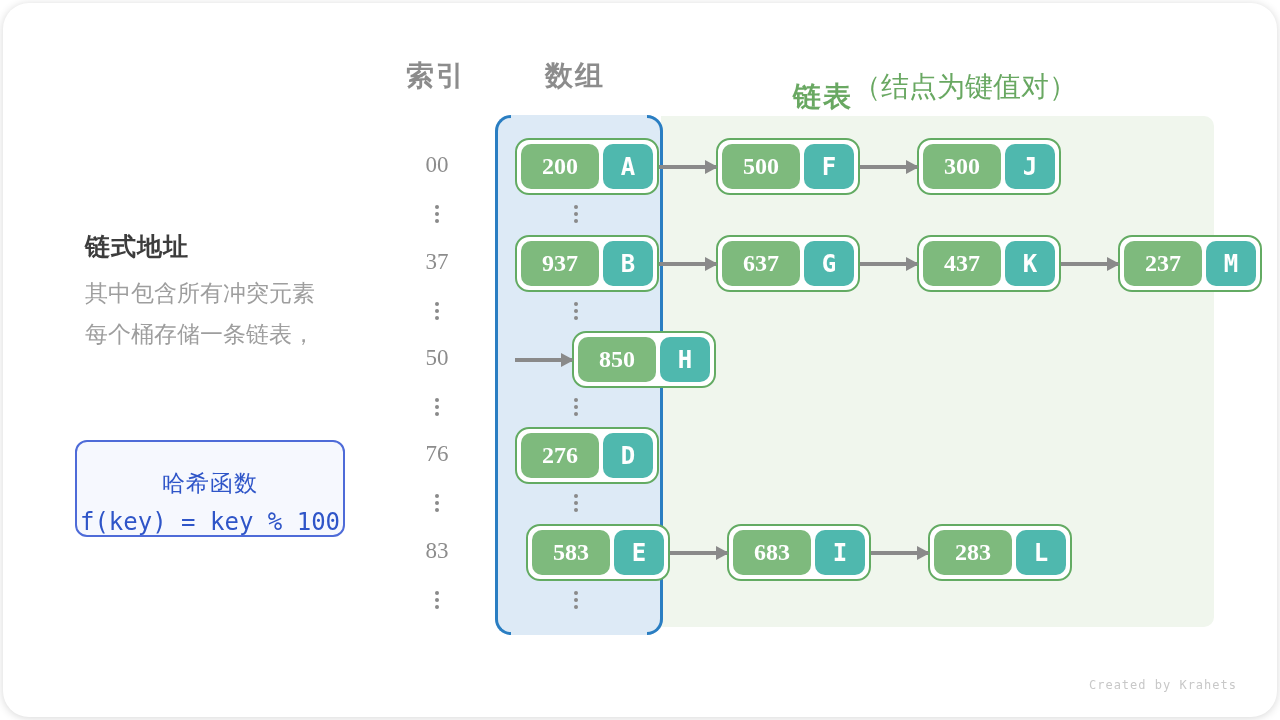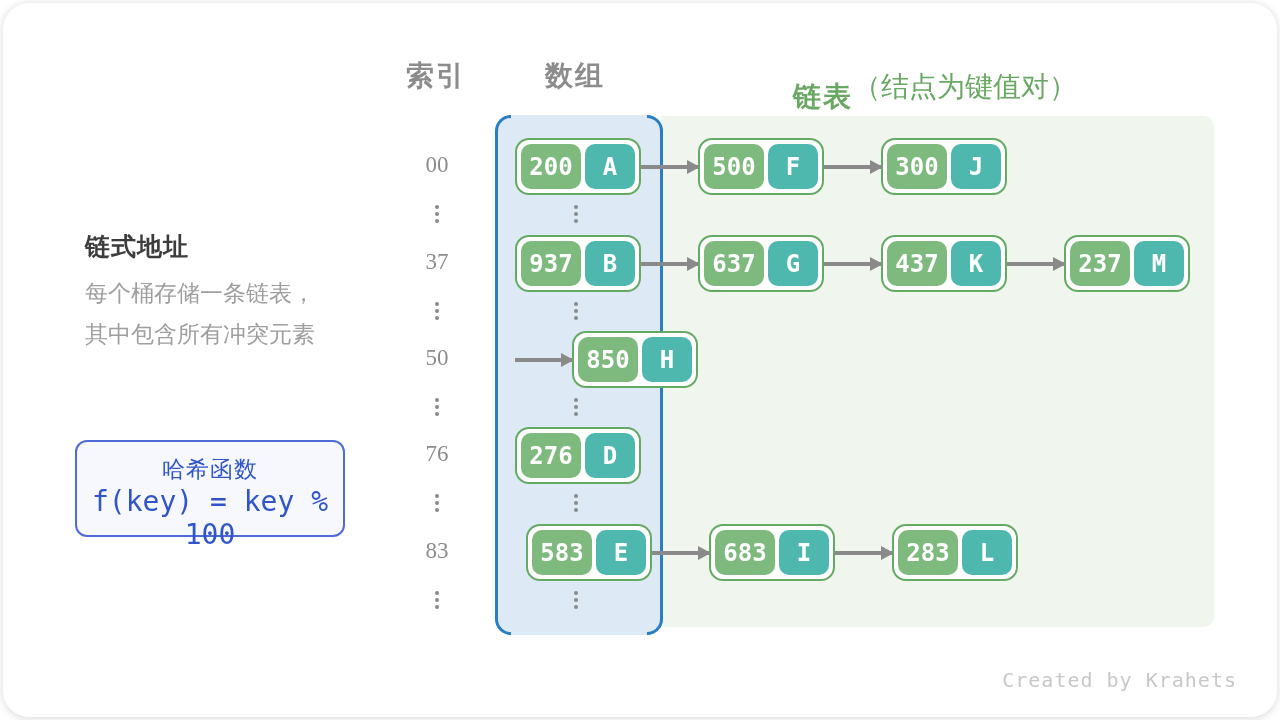--- a/index.html
+++ b/index.html
@@ -17,72 +17,72 @@
   .hl-bold { font-weight:bold; font-size:28px; color:var(--header-green); letter-spacing:2px;margin-top:21px; }
   .hl-note { font-size:28px; color:var(--header-green); }
 
   
   .side-title { position:absolute; left:82px; top:227px; font-weight:bold; font-size:25px;
                 color:var(--title-dark); letter-spacing:1px; }
   .side-desc  { position:absolute; left:82px; top:270px; font-size:23px; line-height:41px;
                 color:var(--desc-gray); }
   .hash-box { position:absolute; left:72px; top:437px; width:270px; height:97px;
               background:var(--hash-bg); border:2px solid var(--hash-border);
-              border-radius:12px; text-align:center; padding-top:12px; }
+              border-radius:12px; text-align:center; padding-top:26px; }
   .hash-title { font-size:23px; color:var(--hash-text); letter-spacing:1px; }
-  .hash-formula { font-family:"DejaVu Sans Mono", monospace;
-                  font-size:28px; color:var(--hash-text); }
+  .hash-formula { margin-top:9px; font-family:"DejaVu Sans Mono", monospace;
+                  font-size:24px; color:var(--hash-text); }
 
   
   .list-panel { position:absolute; left:658px; top:113px; width:553px; height:511px;
                 background:var(--list-bg); border-radius:0 10px 10px 0; }
   .array-panel { position:absolute; left:492px; top:112px; width:168px; height:520px;
                  background:var(--array-bg); border-radius:16px; }
   .bracket { position:absolute; top:0; bottom:0; width:16px; border:3px solid var(--bracket-blue); }
   .bracket-left  { left:0; border-right:none; border-radius:16px 0 0 16px; }
   .bracket-right { right:0; border-left:none; border-radius:0 16px 16px 0; }
 
   
   .idx { position:absolute; width:70px; text-align:center;
          font-family:Liberation Serif, serif; font-size:23px; color:var(--header-gray); }
   .chain { position:absolute; left:512px; display:flex; align-items:center; }
   .kv-node { display:flex; gap:4px; padding:4px; background:#ffffff;
              border:2px solid var(--node-border); border-radius:14px; }
   .cell { display:flex; align-items:center; justify-content:center; height:45px;
           border-radius:10px; color:var(--node-text);
           font-family:"DejaVu Sans Mono", monospace; font-weight:bold; font-size:24px; }
-  .cell.key { width:60px; background:var(--key-bg); }
+  .cell.key { width:78px; background:var(--key-bg);font-family:Liberation Serif, serif; }
   .cell.val { width:50px; background:var(--value-bg); }
   .arrow { position:relative; width:57px; height:4px; background:var(--arrow); }
   .arrow::after { content:''; position:absolute; right:-2px; top:-5px;
                   border-left:13px solid var(--arrow);
                   border-top:7px solid transparent; border-bottom:7px solid transparent; }
   .dots { position:absolute; display:flex; flex-direction:column; gap:3px; align-items:center; width:8px; }
   .dots i { width:4px; height:4px; border-radius:50%; background:var(--dots); }
 
   .watermark { position:absolute; right:40px; bottom:25px;
-               font-family:"DejaVu Sans Mono", monospace; font-size:20px;
+               font-family:"DejaVu Sans Mono", monospace; font-size:12px;
                letter-spacing:1px; color:var(--watermark); }
 </style>
 </head>
 <body>
 
 <div class="card">
 
   <div class="hdr" id="hdr-index">索引</div>
   <div class="hdr" id="hdr-array">数组</div>
   <div class="hdr-list">
     <span class="hl-bold">链表</span>
     <span class="hl-note">（结点为键值对）</span>
   </div>
 
   <div class="side-title">链式地址</div>
   <div class="side-desc">
+    <div>其中包含所有冲突元素</div>
     <div>每个桶存储一条链表，</div>
-    <div>其中包含所有冲突元素</div>
   </div>
 
   <div class="hash-box">
     <div class="hash-title">哈希函数</div>
     <div class="hash-formula">f(key) = key % 100</div>
   </div>
 
   <div class="list-panel"></div>
   <div class="array-panel">
     <div class="bracket bracket-left"></div>

